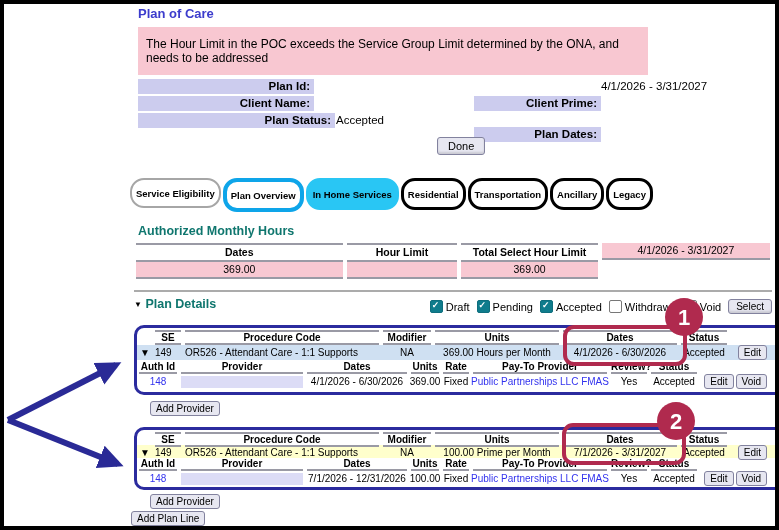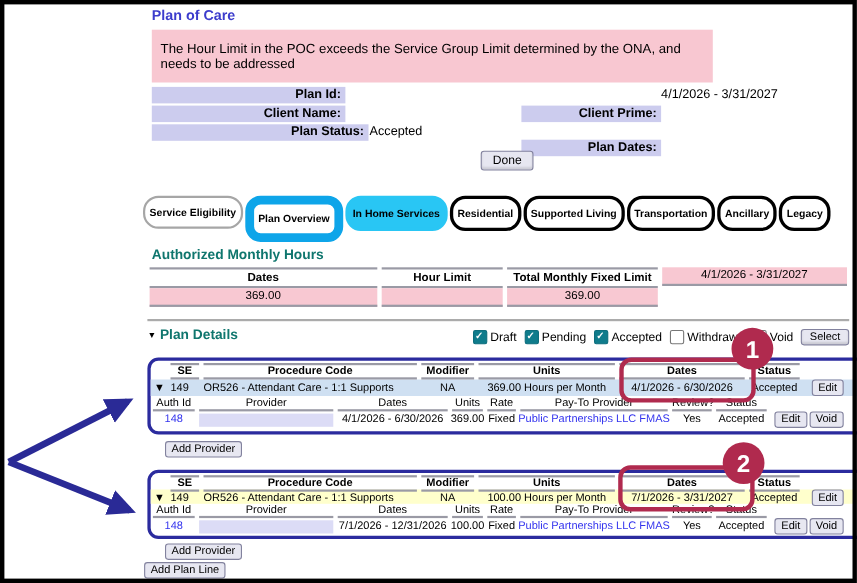--- a/index.html
+++ b/index.html
@@ -24,21 +24,21 @@
   
   .btn{background:#e7e7f1;border:1px solid #82829e;border-radius:3px;font-family:"Liberation Sans",sans-serif;
        font-size:10px;padding:1px 7px;box-shadow:inset 0 -2px 2px rgba(0,0,0,0.12);cursor:pointer;white-space:nowrap;}
   .btn.big{font-size:11px;padding:2px 10px;}
 
   
   .tabs{left:130px;top:178px;width:643px;display:flex;gap:2px;}
   .tab{border-radius:14px;background:#fff;font-weight:bold;font-size:9.5px;white-space:nowrap;
        padding:0 4px;height:26px;display:flex;align-items:center;justify-content:center;}
   .tab.gray{border:2px solid #a6a6a6;}
-  .tab.pink{border:8px solid #0ea5e9;}
+  .tab.pink{border:4px solid #0ea5e9;}
   .tab.cyan{border:3px solid #29c6f4;background:#29c6f4;}
   .tab.black{border:3px solid #000;}
 
   
   .sec-title{font-size:12.5px;font-weight:bold;color:#0f766e;}
   .amh-grid{left:134px;top:243px;width:638px;display:grid;grid-template-columns:33% 18% 22% 27%;}
   .hc{font-weight:bold;font-size:10.5px;text-align:center;border-top:2px solid #9a9aa5;border-bottom:2px solid #9a9aa5;
       margin:0 2px;height:15px;line-height:15px;white-space:nowrap;}
   .amh-cell{background:#f8c8d2;border-bottom:2px solid #9a9aa5;text-align:center;font-size:10.5px;
       margin:0 2px;height:15px;line-height:15px;}
@@ -56,21 +56,21 @@
   
   .ptable{left:134px;width:669px;border:3px solid #2b2b9e;border-radius:10px;background:#fff;padding:2px 0 3px 0;box-sizing:border-box;}
   .t1{top:325px;}
   .t2{top:427px;}
   .pg{display:grid;grid-template-columns:16px 30px 198px 52px 128px 118px 50px 41px;align-items:center;}
   .sg{display:grid;grid-template-columns:42px 126px 104px 32px 30px 138px 40px 50px 71px;align-items:center;}
   .pg>span,.sg>span{font-size:10px;white-space:nowrap;overflow:visible;}
   .rowh{height:15px;}
   .t2 .rowh{height:13px;}
   .hcell{font-weight:bold;font-size:10px;text-align:center;border-top:2px solid #9a9aa5;border-bottom:2px solid #9a9aa5;margin:0 2px;}
-  .shcell{font-weight:normal;font-size:10px;text-align:center;border-bottom:2px solid #9a9aa5;margin:0 2px;}
+  .shcell{font-weight:bold;font-size:10px;text-align:center;border-bottom:2px solid #9a9aa5;margin:0 2px;}
   .c{text-align:center;} .lft{text-align:left;padding-left:2px;}
   .rowblue{background:#cfe0f2;}
   .rowyellow{background:#ffffcc;}
   .link{color:#3333ee;cursor:pointer;}
   .blankfield{display:block;height:12px;background:#dcdcf6;margin:0 2px;}
   .btncell{display:flex;gap:2px;justify-content:flex-end;padding-right:3px;}
   .btn.sm{padding:0 5px;height:15px;line-height:13px;box-shadow:none;}
   .addprov1{left:150px;top:401px;}
   .addprov2{left:150px;top:494px;}
   .addline{left:131px;top:511px;}
@@ -100,31 +100,30 @@
 <div class="abs lbl" style="left:138px;top:113px;width:193px;">Plan Status:</div>
 <div class="abs val" style="left:336px;top:113px;">Accepted</div>
 
 <button class="abs btn big done-btn">Done</button>
 
 <div class="abs tabs">
   <div class="tab gray">Service Eligibility</div>
   <div class="tab pink">Plan Overview</div>
   <div class="tab cyan">In Home Services</div>
   <div class="tab black">Residential</div>
-  <div class="tab black">Supported Living</div>
   <div class="tab black">Transportation</div>
   <div class="tab black">Ancillary</div>
   <div class="tab black">Legacy</div>
 </div>
 
 <div class="abs sec-title" style="left:138px;top:224px;">Authorized Monthly Hours</div>
 <div class="abs amh-grid">
   <span class="hc">Dates</span>
   <span class="hc">Hour Limit</span>
-  <span class="hc">Total Monthly Fixed Limit</span>
+  <span class="hc">Total Select Hour Limit</span>
   <span class="amh-cell">4/1/2026 - 3/31/2027</span>
   <span class="amh-cell">369.00</span>
   <span class="amh-cell"></span>
   <span class="amh-cell">369.00</span>
 </div>
 <div class="abs divider"></div>
 
 <div class="abs pd-title">
   <span class="tri">▼</span>
   <span class="sec-title">Plan Details</span>
@@ -213,21 +212,21 @@
     <span class="hcell">Units</span>
     <span class="hcell">Dates</span>
     <span class="hcell">Status</span>
     <span></span>
   </div>
   <div class="pg rowh rowyellow">
     <span class="c tri">▼</span>
     <span class="lft">149</span>
     <span class="lft">OR526 - Attendant Care - 1:1 Supports</span>
     <span class="c">NA</span>
-    <span class="c">100.00 Hours per Month</span>
+    <span class="c">100.00 Prime per Month</span>
     <span class="c">7/1/2026 - 3/31/2027</span>
     <span class="c">Accepted</span>
     <span class="btncell">
         <button class="btn sm">Edit</button>
       </span>
   </div>
   <div class="sg rowh">
     <span class="shcell">Auth Id</span>
     <span class="shcell">Provider</span>
     <span class="shcell">Dates</span>

